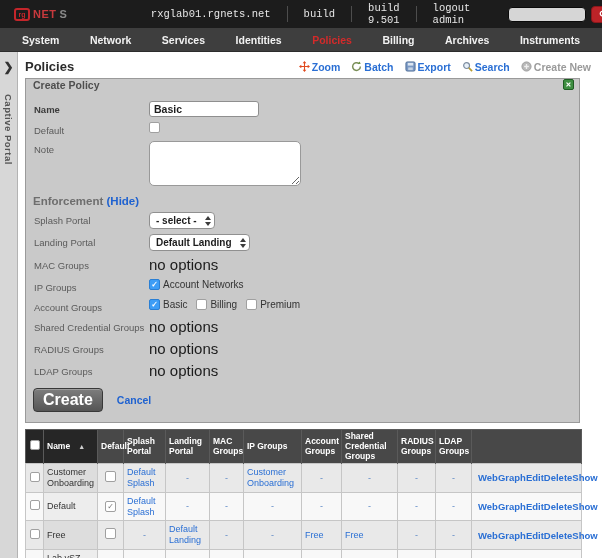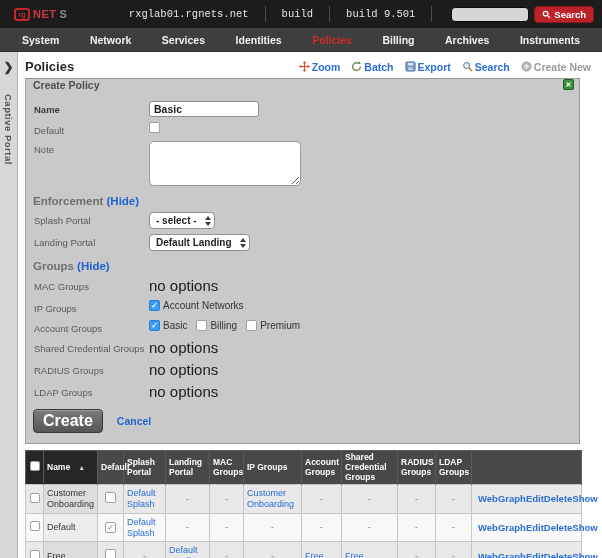--- a/index.html
+++ b/index.html
@@ -1,20 +1,20 @@
 <!DOCTYPE html>
 <html><head>
 <meta charset="utf-8">
 <style>
   * { margin:0; padding:0; box-sizing:border-box; }
   body { font-family:"Liberation Sans", sans-serif; background:#fff; }
   #app { width:602px; height:558px; overflow:hidden; background:#fff; position:relative; }
 
   
-  .topbar { height:28px; background:#1c1c1c; display:flex; align-items:center; padding:0 8px 0 14px; }
+  .topbar { height:28px; background:#1c1c1c; display:flex; align-items:center; padding:0 8px 0 14px;gap:22px; }
   .logo { display:flex; align-items:center; gap:3px; }
   .logo-box { width:16px; height:13px; border:2px solid #c4262b; border-radius:3px; color:#c4262b; font-size:7px; font-weight:bold; display:flex; align-items:center; justify-content:center; }
   .logo-net { color:#c8393d; font-weight:bold; font-size:11px; letter-spacing:.5px; }
   .logo-s { color:#8a8a8a; font-weight:bold; font-size:11px; }
   .topbar-mid { display:flex; align-items:center; margin-left:46px;font-family:Liberation Mono, monospace; }
   .topbar-mid > * { color:#e6e6e6; font-size:10.5px; padding:0 16px; }
   .tb-sep { border-left:1px solid #4d4d4d; height:16px; padding:0 !important; }
   .tb-link { cursor:pointer; }
   .top-search { margin-left:auto; display:flex; align-items:center; gap:5px; }
   .top-search input { width:78px; height:15px; background:#d6d6d6; border:1px solid #0a0a0a; border-radius:4px; font-size:10px; padding:0 4px; }
@@ -107,20 +107,21 @@
       <span class="logo-net">NET</span>
         <span class="logo-s">S</span>
     </div>
     <div class="topbar-mid">
       <span>rxglab01.rgnets.net</span>
       <span class="tb-sep"></span>
       <span class="tb-link">build</span>
       <span class="tb-sep"></span>
       <span>build 9.501</span>
       <span class="tb-sep"></span>
+      <span class="tb-link">logout admin</span>
     </div>
     <div class="top-search">
       <input value="" style="">
       <button class="search-btn">
         <svg width="9" height="9" viewBox="0 0 10 10">
             <circle cx="4" cy="4" r="2.6" fill="none" stroke="#fff" stroke-width="1.4"></circle>
             <line x1="6" y1="6" x2="9" y2="9" stroke="#fff" stroke-width="1.4"></line>
           </svg>
         <span>Search</span>
       </button>
@@ -230,24 +231,20 @@
           <span class="flabel">Landing Portal</span>
           <span class="select">
             <span>Default Landing</span>
             <span class="stepper">
                 <i class="up"></i>
                 <i class="down"></i>
               </span>
           </span>
         </div>
 
-        <div class="sec-head">
-          <span>Groups</span>
-          <span class="hide">(Hide)</span>
-        </div>
 
         <div class="grow">
           <span class="flabel">MAC Groups</span>
           <span class="no-opts">no options</span>
         </div>
 
         <div class="grow">
           <span class="flabel">IP Groups</span>
           <span class="opts">
             <span class="opt">

